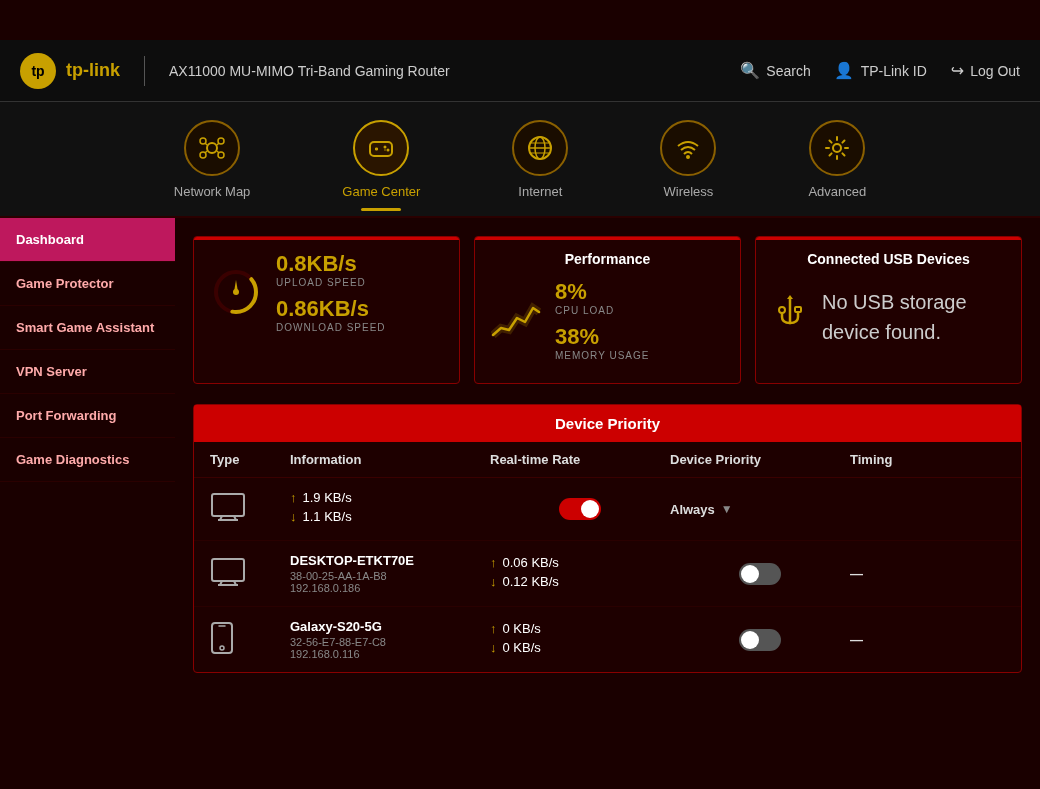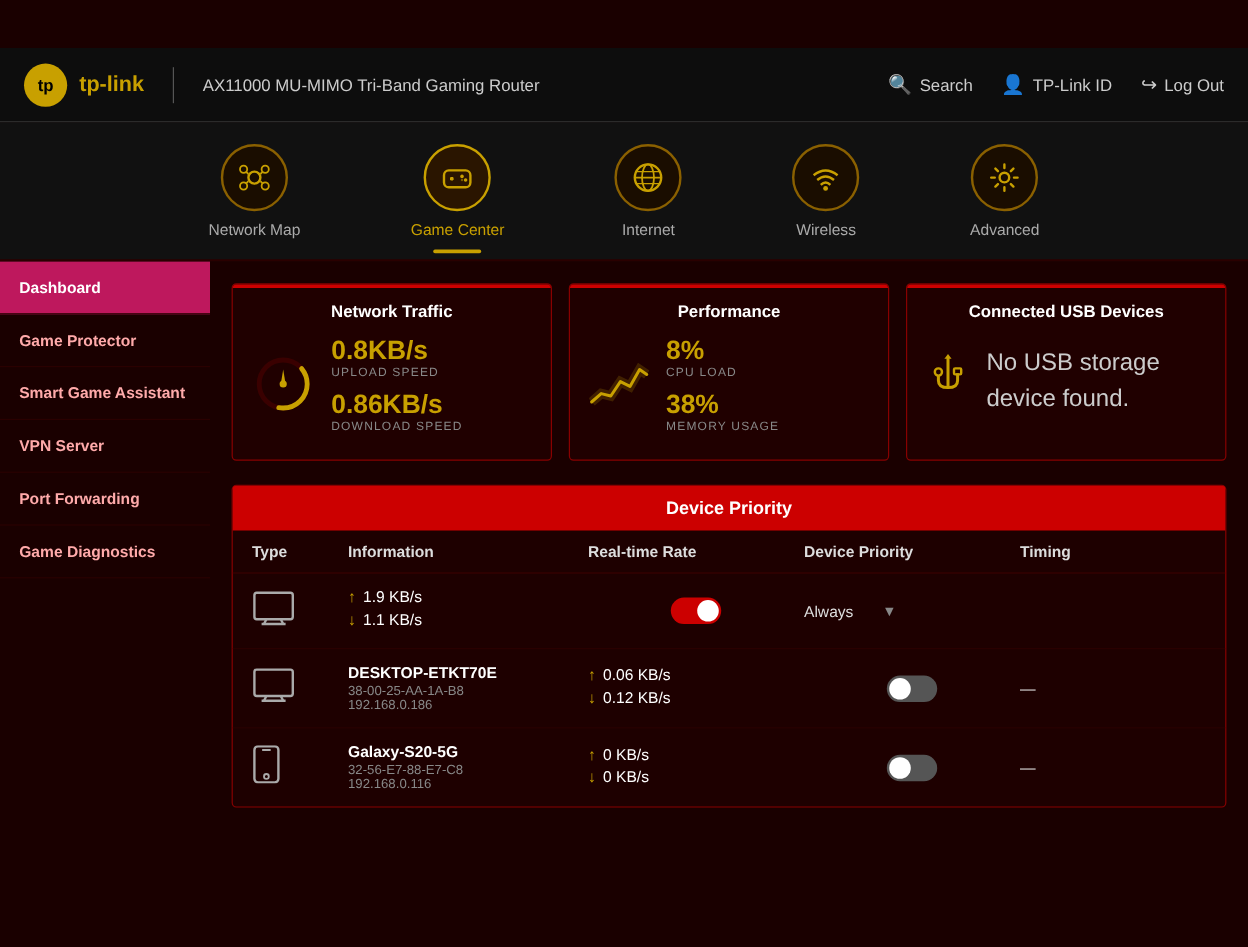--- a/index.html
+++ b/index.html
@@ -308,23 +308,24 @@
       background: #fff;
       position: absolute;
       top: 2px;
       transition: left 0.2s;
     }
     .toggle.on .toggle-knob { left: 22px; }
     .toggle.off .toggle-knob { left: 2px; }
     .timing-cell {
       display: flex;
       align-items: flex-start;
-      gap: 24px;
+      gap: 6px;
       font-size: 13px;
       color: #ddd;
+      font-weight: bold;
     }
   </style>
 </head>
 <body>
 
 <div class="top-header">
   <div class="logo-area">
     <div class="logo-icon">
       <svg width="30" height="30" viewBox="0 0 30 30">
         <circle cx="15" cy="15" r="13" fill="#c8a000"></circle>
@@ -436,21 +437,20 @@
     <div class="sidebar-item">
       <span>Game Diagnostics</span>
     </div>
   </div>
 
   <div class="content">
 
     <div class="stats-row">
 
       <div class="stat-card">
-        <div class="stat-card-title">Network Traffic</div>
         <div class="stat-card-body">
           <div class="stat-icon-area">
             <svg width="52" height="52" viewBox="0 0 52 52">
               <circle cx="26" cy="26" r="20" fill="none" stroke="#3a0000" stroke-width="4"></circle>
               <circle cx="26" cy="26" r="20" fill="none" stroke="#c8a000" stroke-width="4" stroke-dasharray="50 76" stroke-dashoffset="15" stroke-linecap="round"></circle>
               <polygon points="26,14 28,26 24,26" fill="#c8a000"></polygon>
               <circle cx="26" cy="26" r="3" fill="#c8a000"></circle>
             </svg>
           </div>
           <div class="stat-values">

